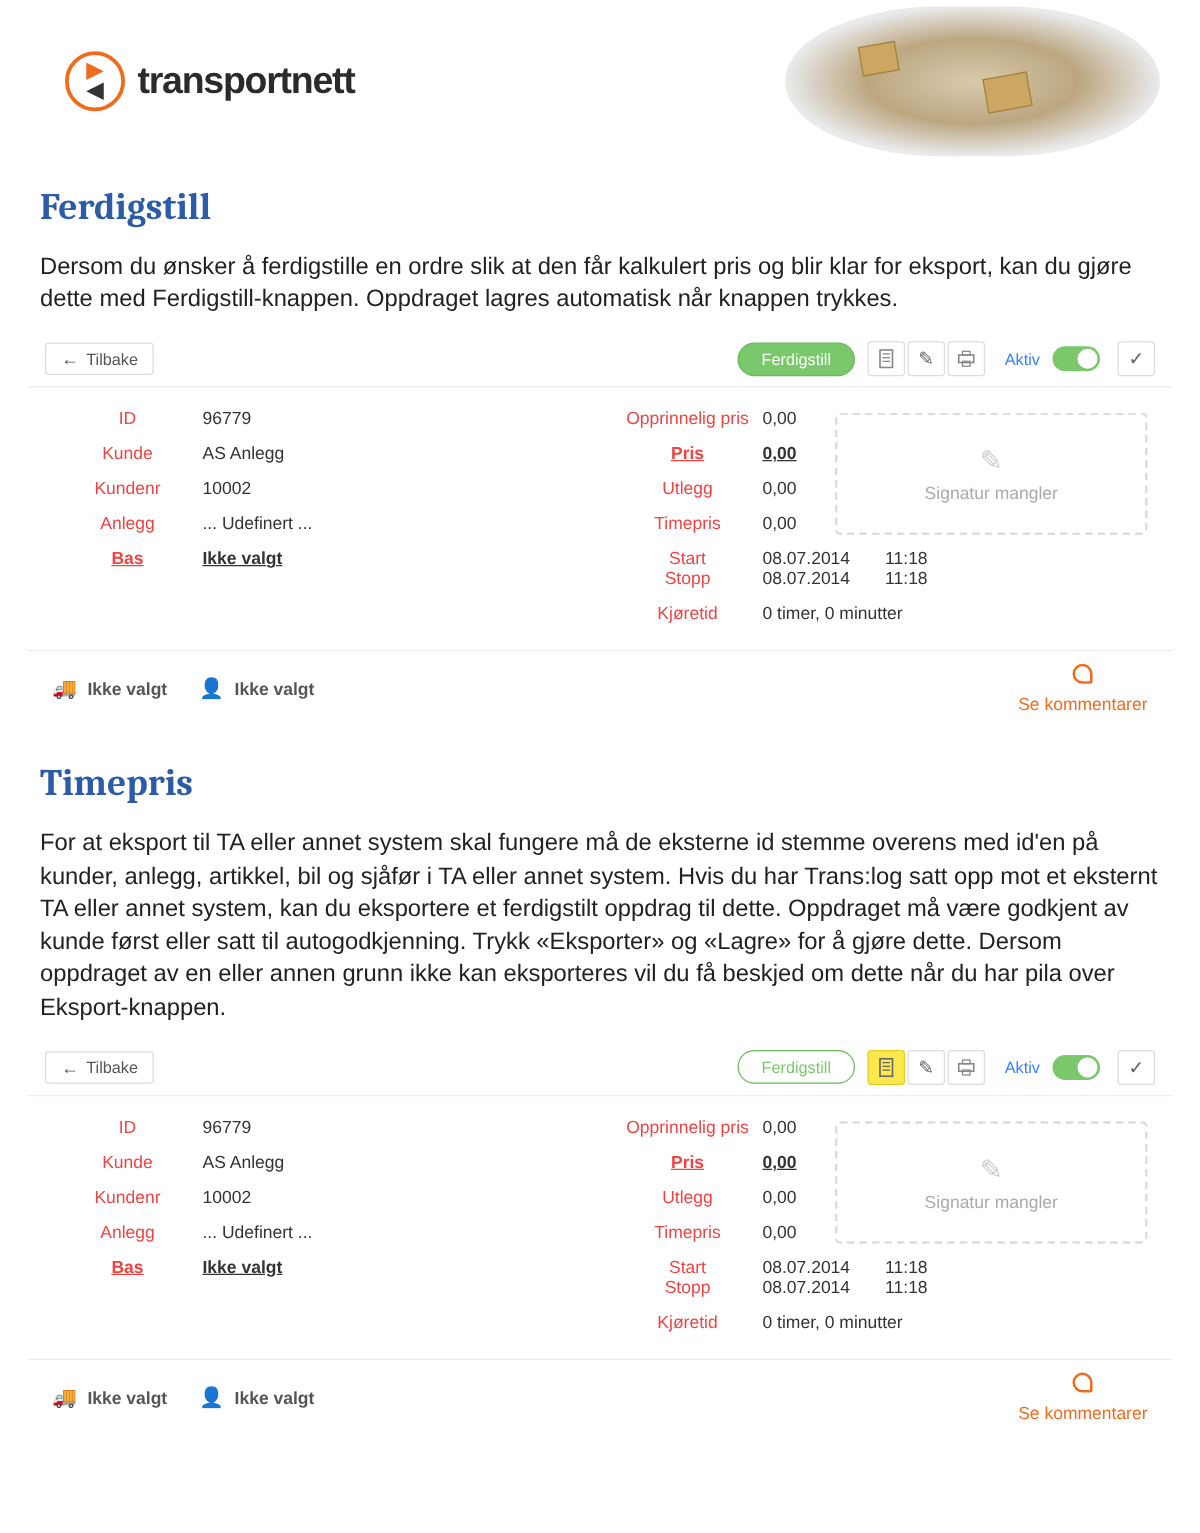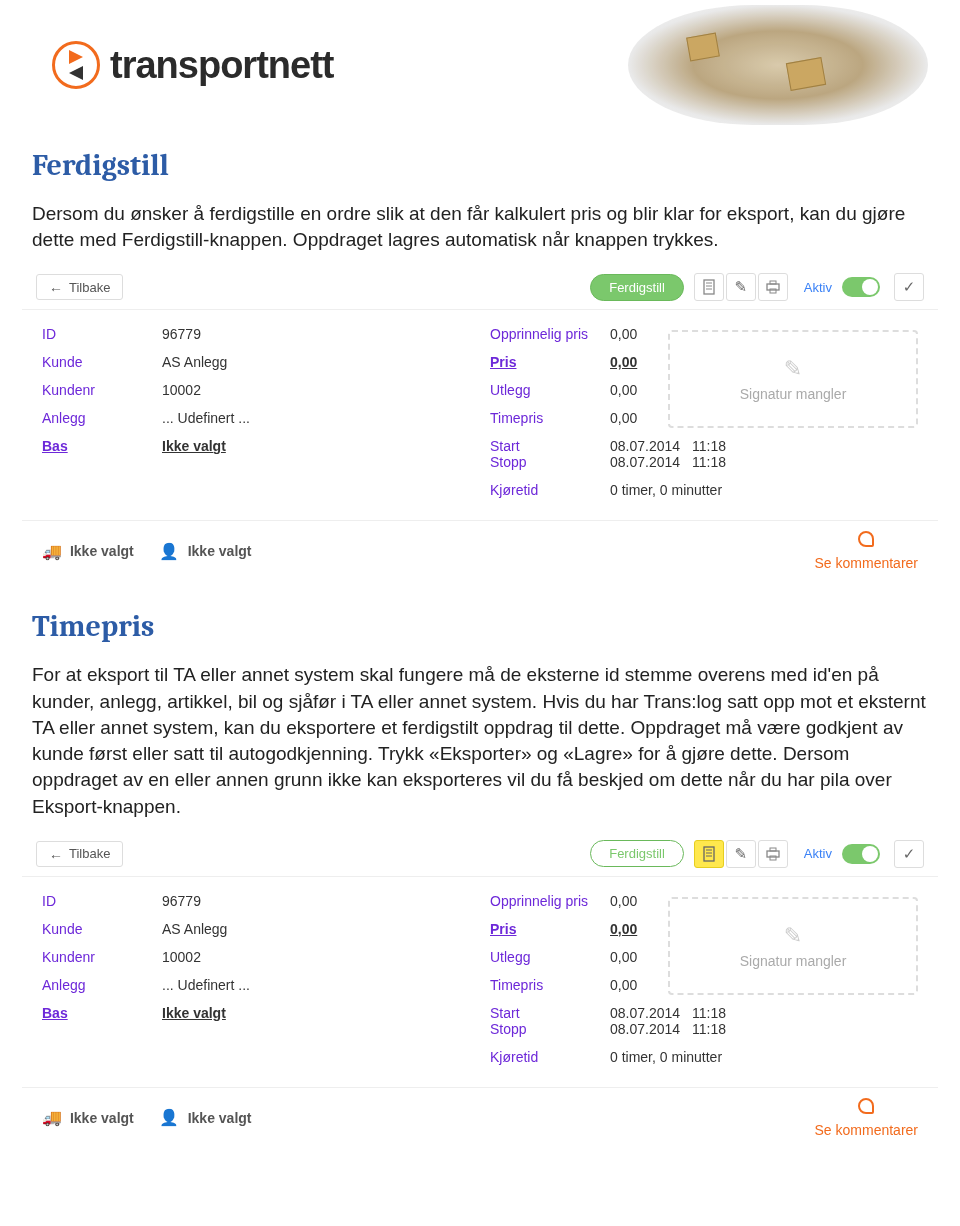--- a/index.html
+++ b/index.html
@@ -25,21 +25,21 @@
   }
   .logo-icon .arrow-r {
     width: 0; height: 0; border-top: 7px solid transparent;
     border-bottom: 7px solid transparent; border-left: 14px solid #f26b1d;
     margin-bottom: 2px;
   }
   .logo-icon .arrow-l {
     width: 0; height: 0; border-top: 7px solid transparent;
     border-bottom: 7px solid transparent; border-right: 14px solid #333;
   }
-  .logo-text { font-size: 38px; font-weight: 700; color: #2b2b2b; letter-spacing: -1px; }
+  .logo-text { font-size: 30px; font-weight: 700; color: #2b2b2b; letter-spacing: -1px; }
   .globe {
     width: 300px; height: 120px;
     background: radial-gradient(ellipse at center, #d7c8a8 0%, #b8a27a 40%, #e8e8e8 70%, #fff 100%);
     border-radius: 50% / 60%;
     position: relative; overflow: hidden;
     opacity: 0.95;
   }
   .globe::before, .globe::after {
     content:''; position:absolute; background:#c9a35a;
     width:28px; height:22px; border:1px solid #9b7a3a;
@@ -99,24 +99,24 @@
   .toggle::after { content:''; width:16px; height:16px; background:#fff; border-radius:50%; position:absolute; right:2px; top:2px; }
   .check-btn { border:1px solid #ddd; border-radius:3px; width:30px; height:28px; display:flex; align-items:center; justify-content:center; font-size:15px; color:#666; background:#fff; margin-left:4px;}
 
   .details {
     display:flex; gap: 20px;
     padding: 16px 20px 10px 20px;
     position:relative;
   }
   .col { flex:1; }
   .row { display:flex; margin-bottom: 12px; font-size:14px;}
-  .row .lbl { width: 120px; color:#6d28d9; }
+  .row .lbl { width: 120px; color:#ef4444;text-align:center; }
   .row .val { color:#333; }
   .row.bold .lbl, .row.bold .val { font-weight:700;text-decoration:underline; }
-  .time-row { display:flex; gap:12px; }
+  .time-row { display:flex; gap:28px; }
   .sig-box {
     width: 250px; padding: 24px 10px;
     border:2px dashed #ddd; border-radius:4px;
     text-align:center; color:#aaa; font-size:14px;
     position:absolute; right:20px; top:20px;
   }
   .sig-pen { color:#ccc; font-size:22px; display:block; margin-bottom:4px; }
 
   .footer-row {
     border-top:1px solid #eee;

